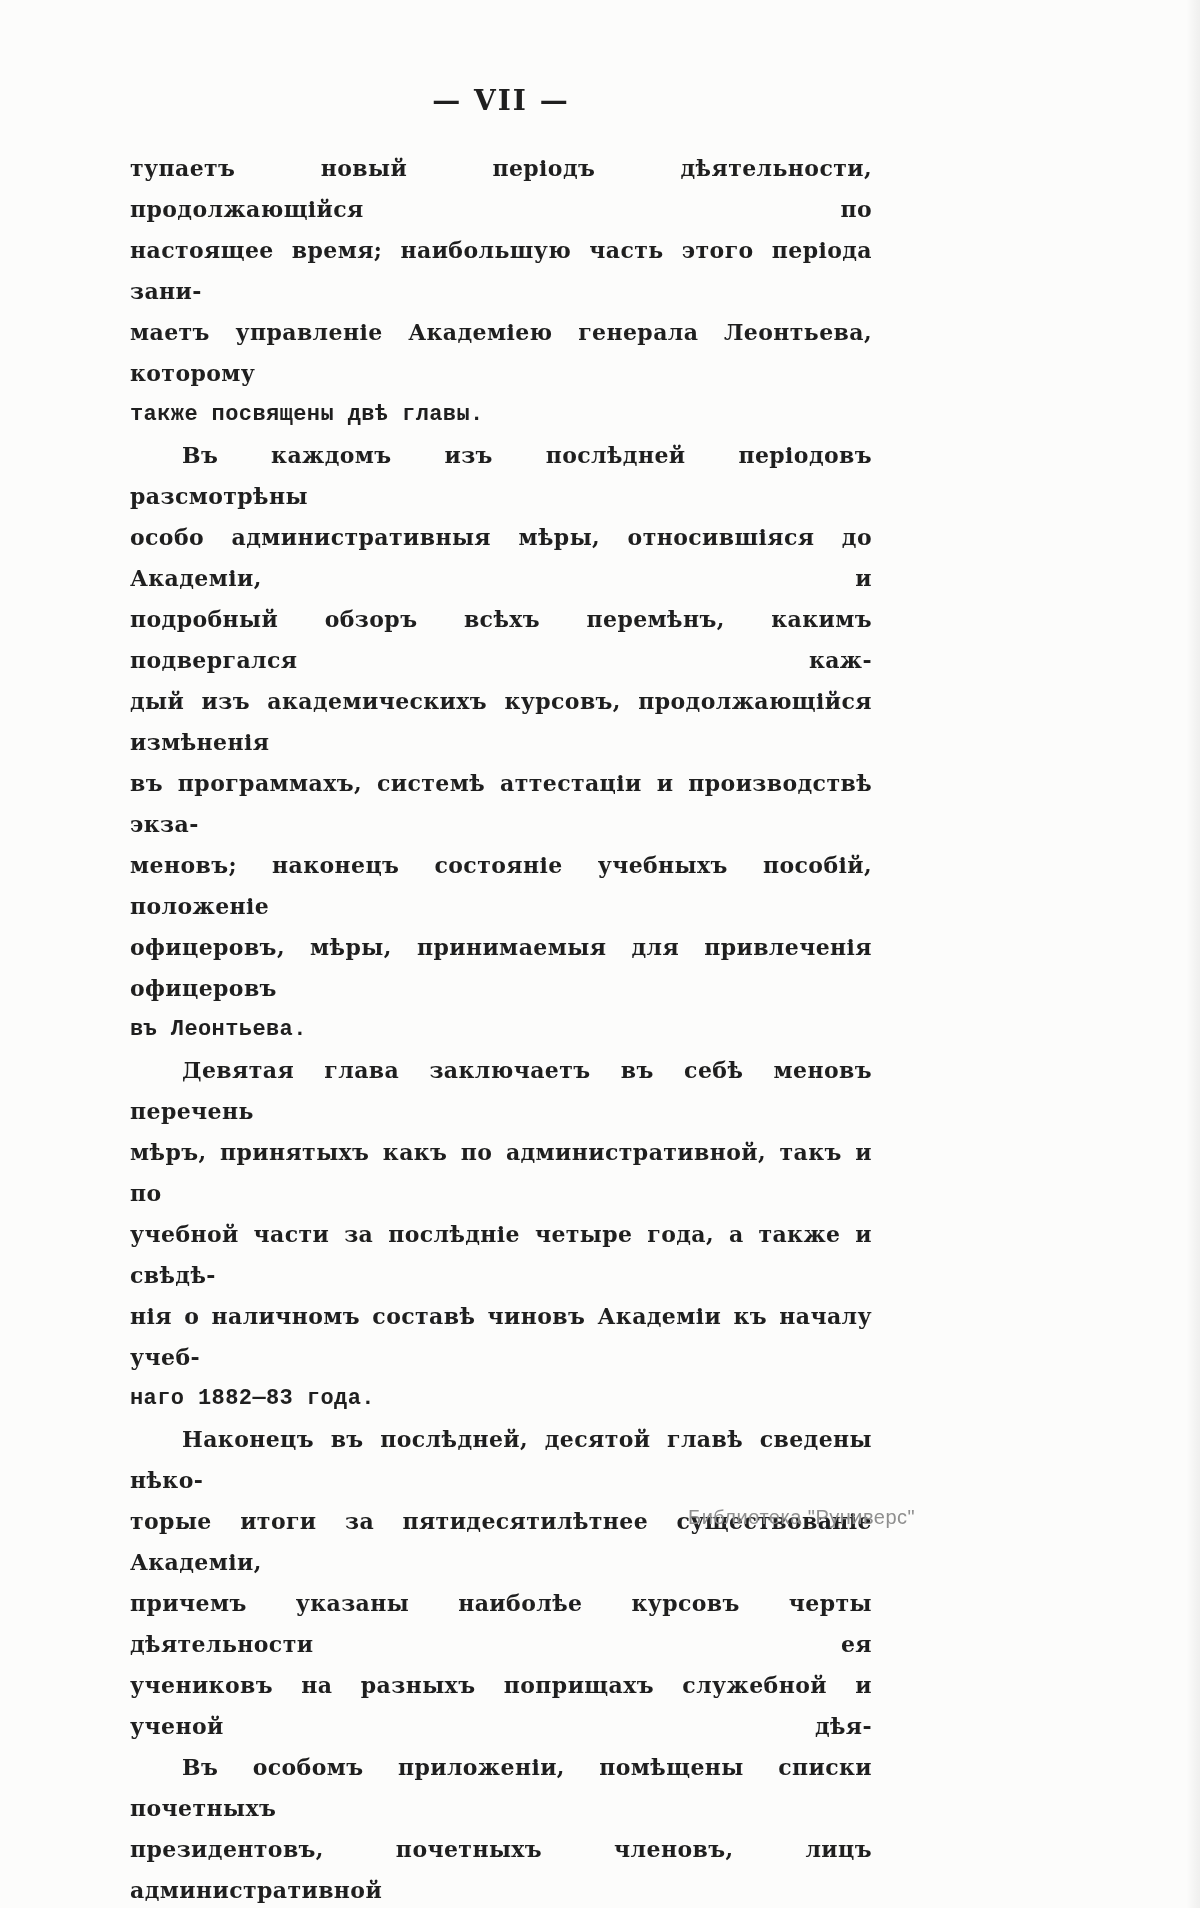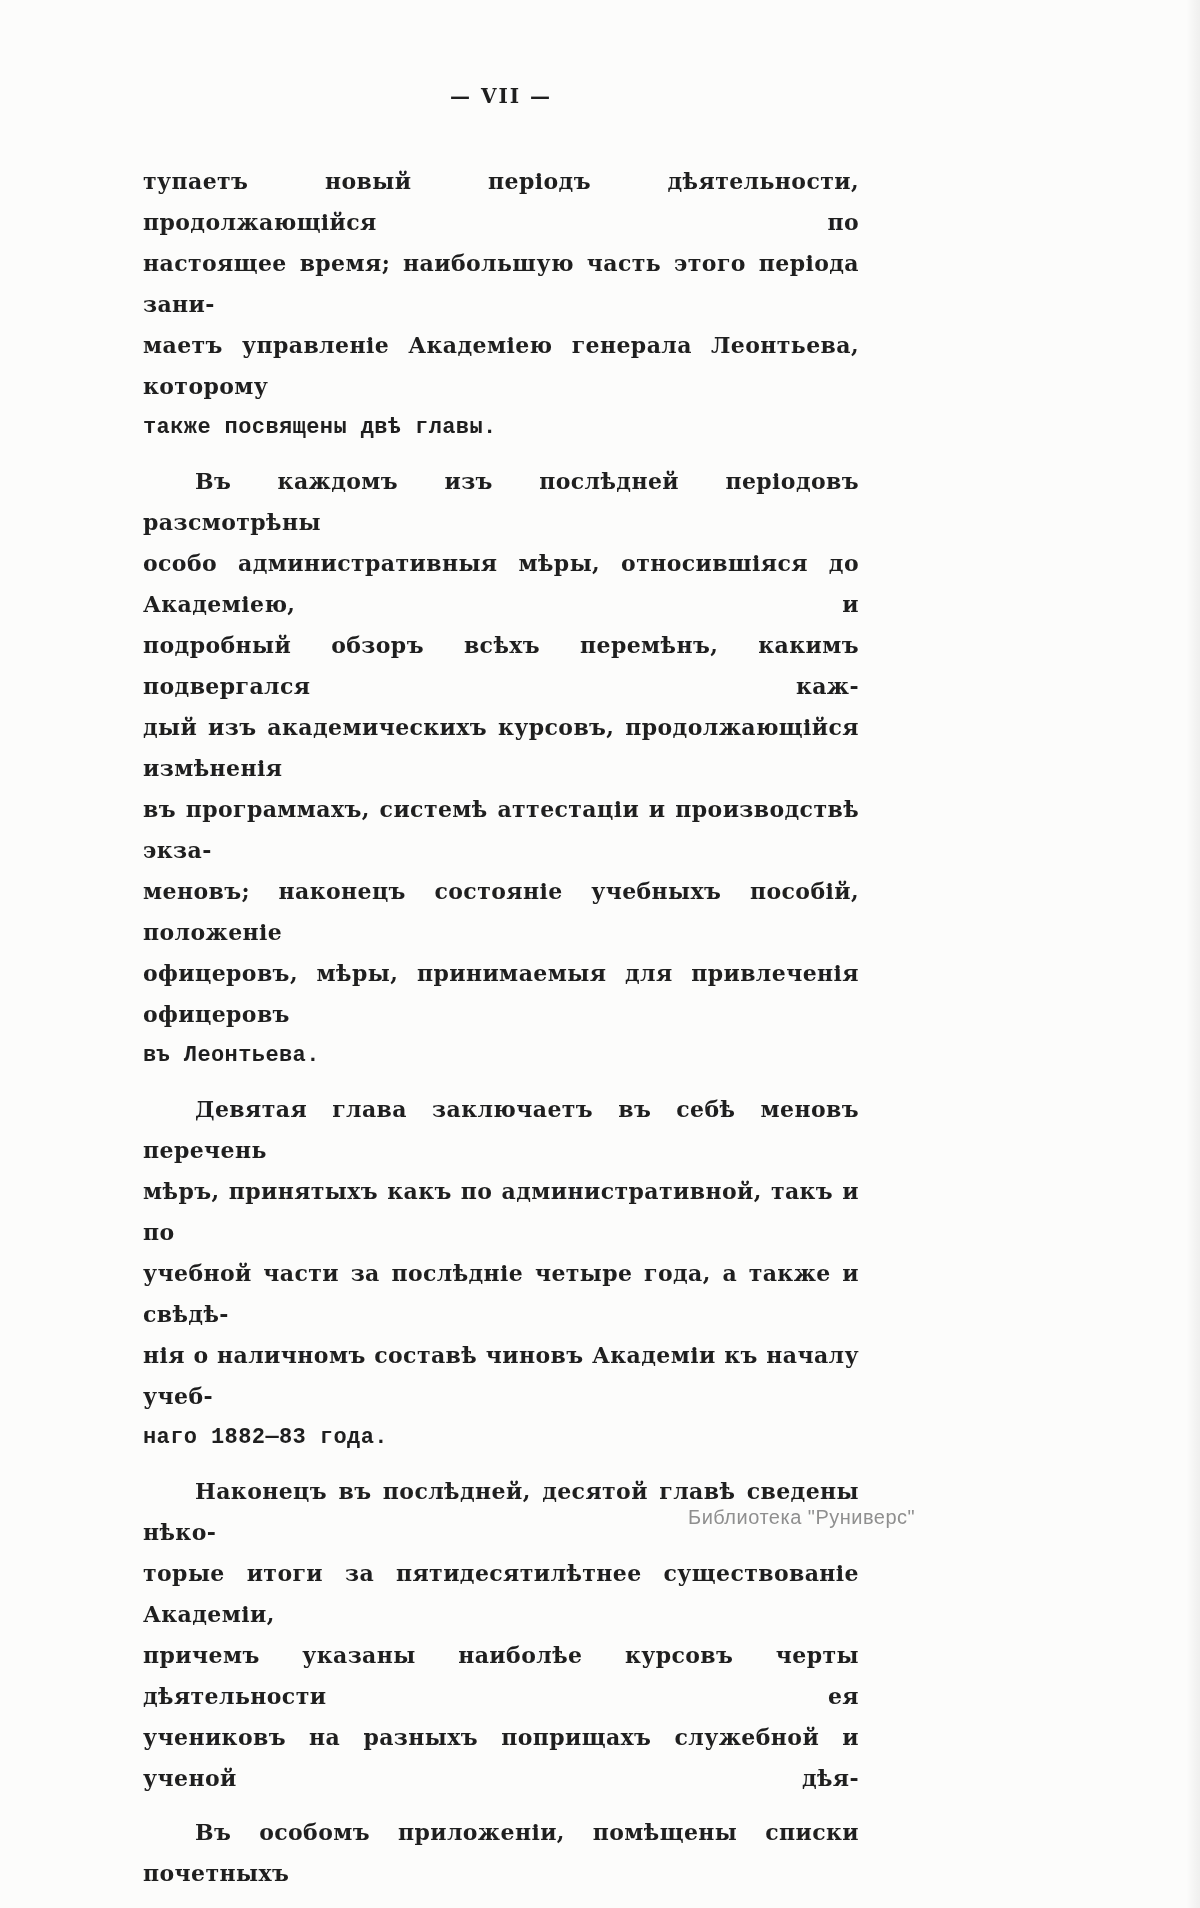--- a/index.html
+++ b/index.html
@@ -24,32 +24,32 @@
     width: 14px; height: 100%;
     background: linear-gradient(to right, rgba(0,0,0,0), rgba(0,0,0,0.05));
     pointer-events: none;
   }
   .page-number {
     position: absolute;
     top: 84px;
     left: 130px;
     width: 742px;
     text-align: center;
-    font-size: 20px;
+    font-size: 28px;
     font-weight: 700;
     letter-spacing: 2px;
   }
   .textblock {
     position: absolute;
     top: 148px;
     left: 130px;
     width: 742px;
   }
   .para {
-    margin: 13px;
+    margin: 0;
   }
   .line {
     font-size: 22px;
     font-weight: 700;
     line-height: 41px;
     letter-spacing: 0.4px;
     text-align: justify;
     text-align-last: justify;
   }
   .line.last {
@@ -80,21 +80,21 @@
 
     <div class="para">
       <div class="line">тупаетъ новый періодъ дѣятельности, продолжающійся по</div>
       <div class="line">настоящее время; наибольшую часть этого періода зани-</div>
       <div class="line">маетъ управленіе Академіею генерала Леонтьева, которому</div>
       <div class="line last">также посвящены двѣ главы.</div>
     </div>
 
     <div class="para">
       <div class="line indent">Въ каждомъ изъ послѣдней періодовъ разсмотрѣны</div>
-      <div class="line">особо административныя мѣры, относившіяся до Академіею, и</div>
+      <div class="line">особо административныя мѣры, относившіяся до Академіи, и</div>
       <div class="line">подробный обзоръ всѣхъ перемѣнъ, какимъ подвергался каж-</div>
       <div class="line">дый изъ академическихъ курсовъ, продолжающійся измѣненія</div>
       <div class="line">въ программахъ, системѣ аттестаціи и производствѣ экза-</div>
       <div class="line">меновъ; наконецъ состояніе учебныхъ пособій, положеніе</div>
       <div class="line">офицеровъ, мѣры, принимаемыя для привлеченія офицеровъ</div>
       <div class="line last">въ Леонтьева.</div>
     </div>
 
     <div class="para">
       <div class="line indent">Девятая глава заключаетъ въ себѣ меновъ перечень</div>

